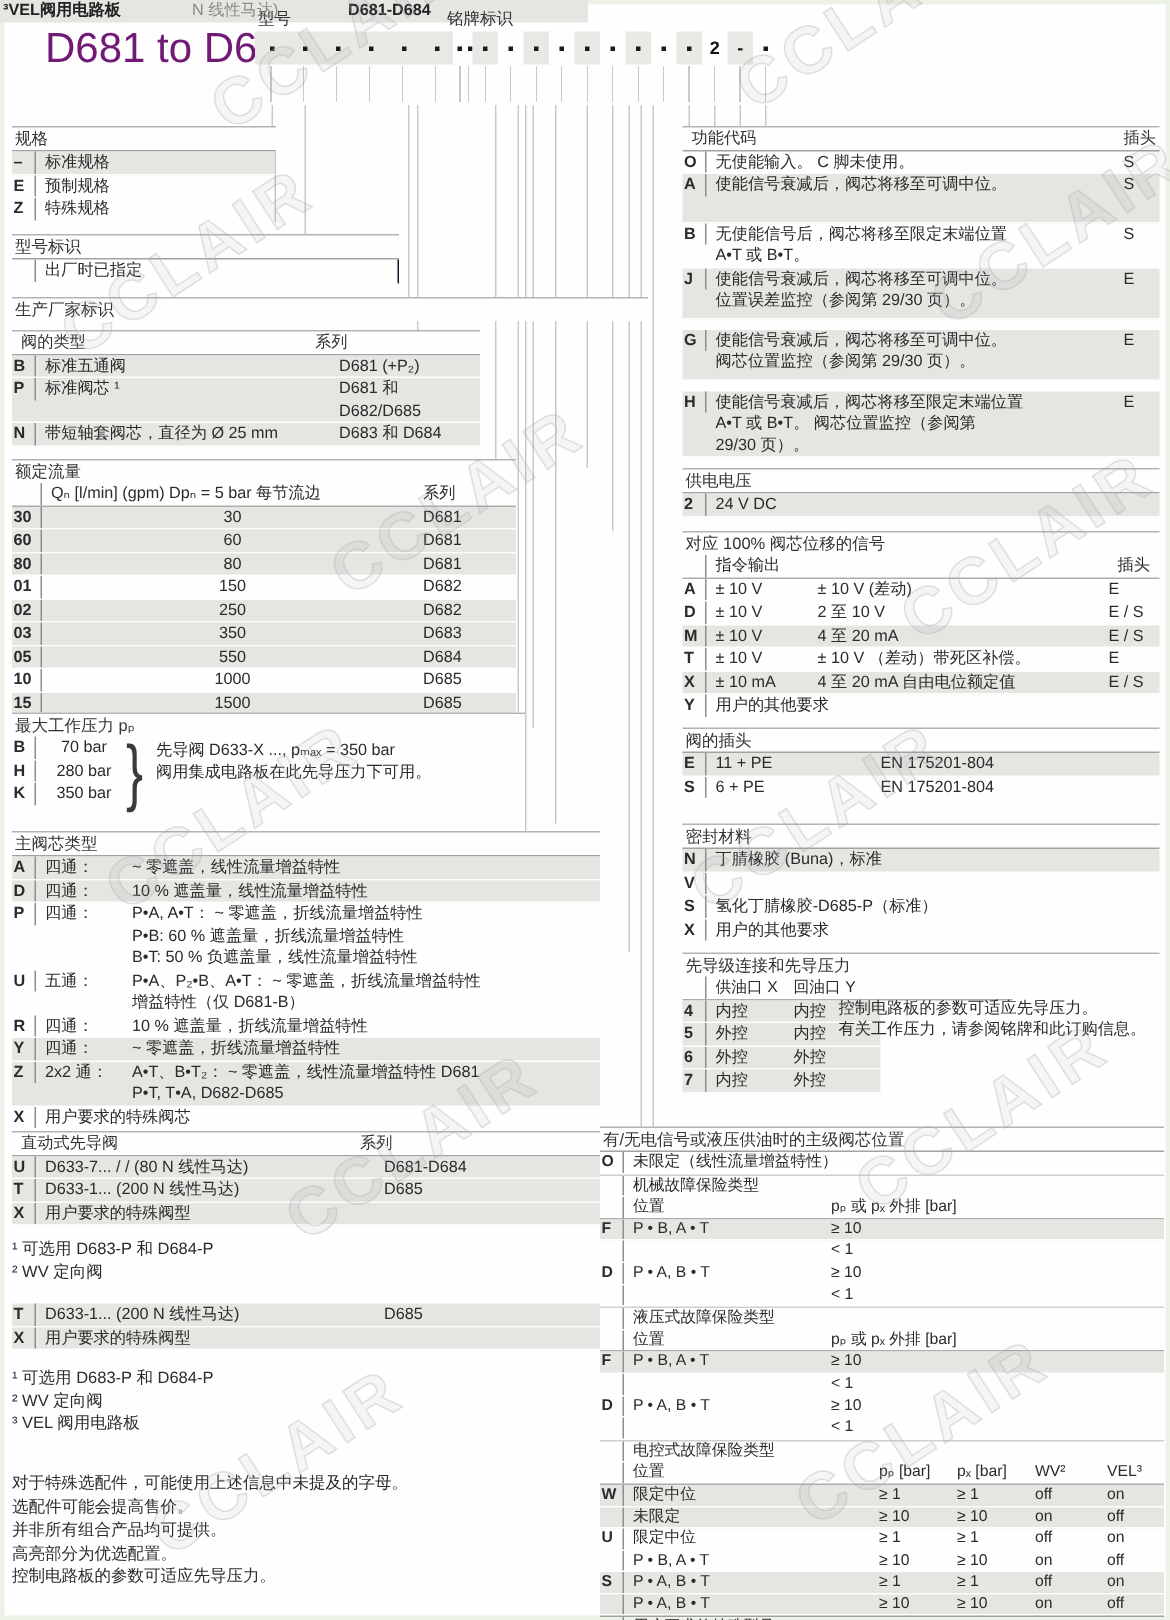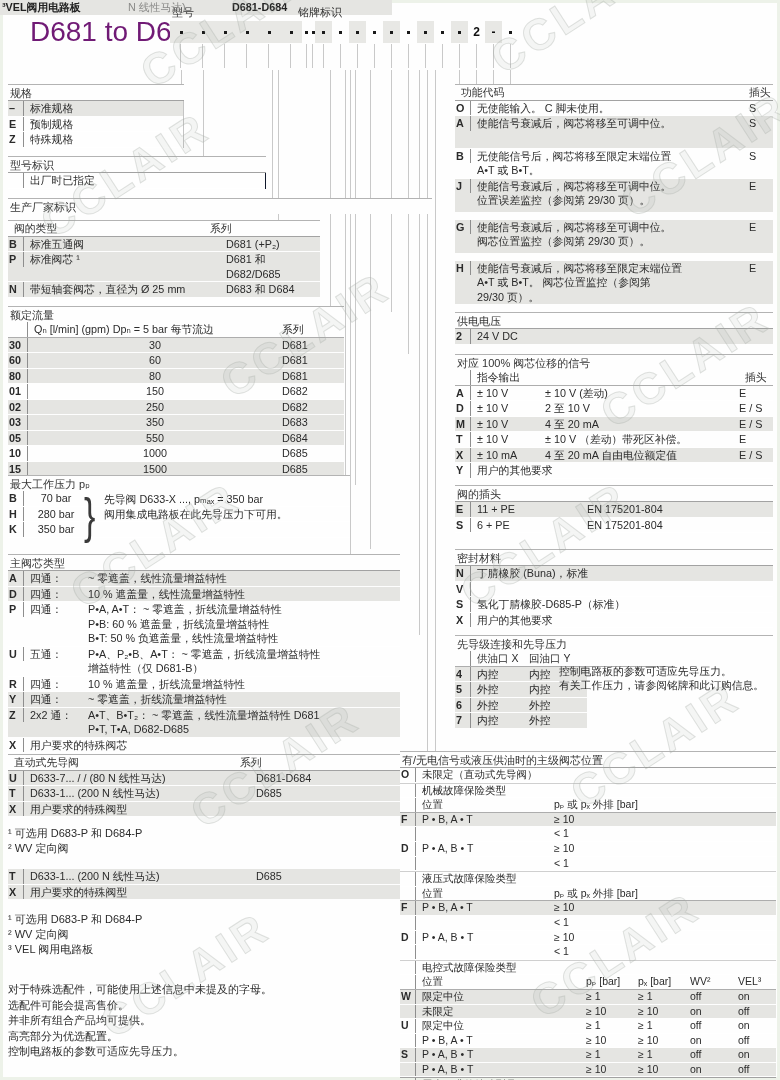--- a/index.html
+++ b/index.html
@@ -649,21 +649,21 @@
       </div>
     <div class="pnote pcn1">控制电路板的参数可适应先导压力。</div>
     <div class="pnote pcn2">有关工作压力，请参阅铭牌和此订购信息。</div>
   </section>
 
   <section id="sec-spool-pos">
     <div class="sec-title">有/无电信号或液压供油时的主级阀芯位置</div>
     <div class="rows">
         <div class="row">
           <span class="key">O</span>
-          <span class="cell c0 spanall">未限定（直动式先导阀）</span>
+          <span class="cell c0 spanall">未限定（线性流量增益特性）</span>
         </div>
         <div class="row sub">
           <span class="key"></span>
           <span class="cell c0 spanall">机械故障保险类型</span>
         </div>
         <div class="row colhdr">
           <span class="key"></span>
           <span class="cell c0">位置</span>
           <span class="cell c1">pₚ 或 pₓ 外排 [bar]</span>
         </div>

